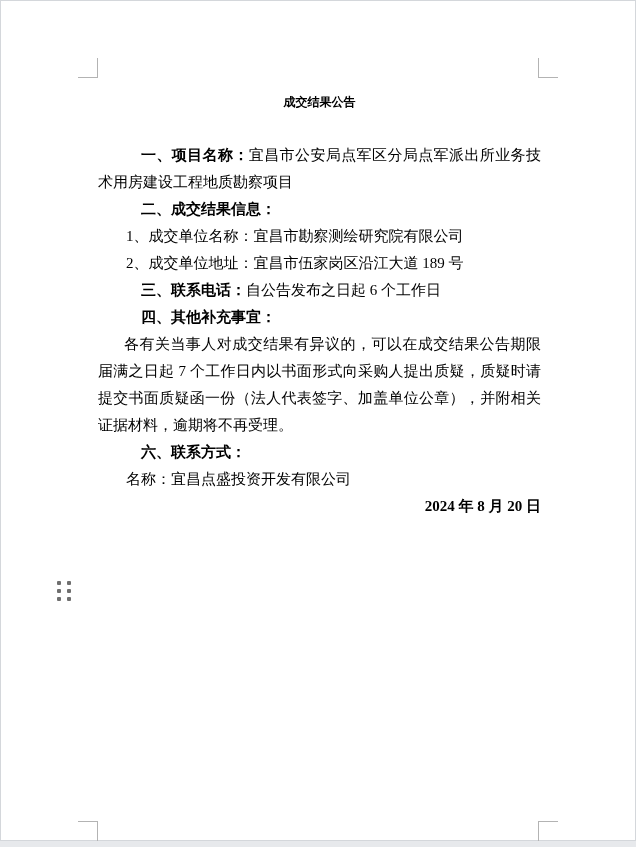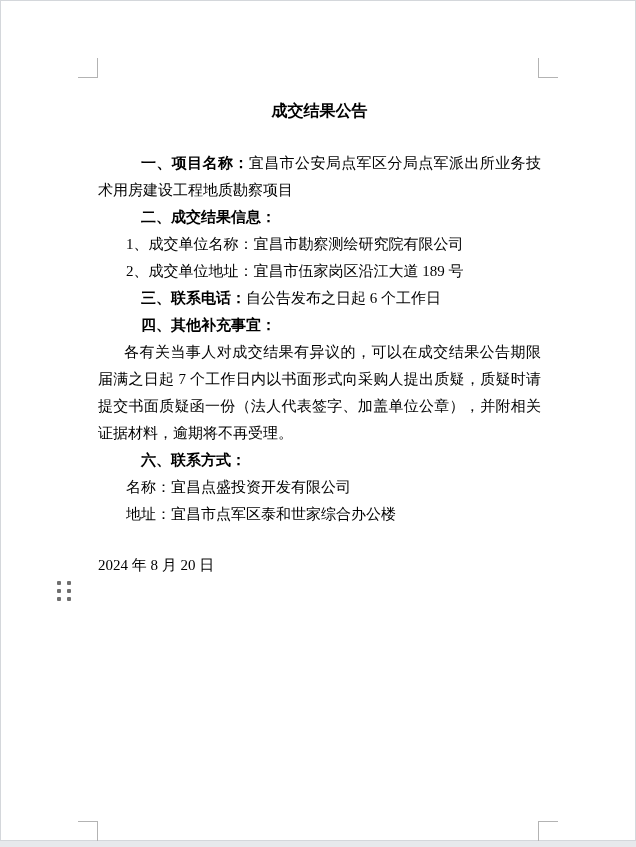--- a/index.html
+++ b/index.html
@@ -33,41 +33,41 @@
   
   .content {
     position: absolute;
     left: 97px; top: 78px;
     width: 443px;
     color: #000;
     font-size: 15px;
     line-height: 27px;
   }
   .doc-title {
-    margin-top: 18px;
+    margin-top: 10px;
     margin-bottom: 26px;
     text-align: center;
-    font-size: 16px;
+    font-size: 12px;
     font-weight: bold;
     line-height: 27px;
   }
   p.line { text-align: justify; }
   p.line b { font-weight: bold; margin-left: 43px; }
   p.sub { padding-left: 28px; }
   p.para { text-indent: 26px; }
   .caret {
     display: inline-block;
     width: 2px; height: 16px;
     background: #000;
     vertical-align: -3px;
     margin-left: 1px;
   }
   .date-line {
-    margin-top: 24px;
-    text-align: left;
+    text-align: right;
+    font-weight: bold;
   }
 </style>
 </head>
 <body>
 
 <div class="page">
 
   <div class="crop tl"></div>
   <div class="crop tr"></div>
   <div class="crop bl"></div>
@@ -93,18 +93,17 @@
     <p class="line sub">2、成交单位地址：宜昌市伍家岗区沿江大道 189 号</p>
 
     <p class="line"><b>三、联系电话：</b><span>自公告发布之日起 6 个工作日</span></p>
 
     <p class="line"><b>四、其他补充事宜：</b></p>
     <p class="line para">各有关当事人对成交结果有异议的，可以在成交结果公告期限届满之日起 7 个工作日内以书面形式向采购人提出质疑，质疑时请提交书面质疑函一份（法人代表签字、加盖单位公章），并附相关证据材料，逾期将不再受理。</p>
 
 
     <p class="line"><b>六、联系方式：</b></p>
     <p class="line sub">名称：宜昌点盛投资开发有限公司</p>
-    <p class="line sub">地址：宜昌市点军区泰和世家综合办公楼</p>
 
     <p class="date-line">2024 年 8 月 20 日</p>
 
   </div>
 </div>
 
 </body></html>

